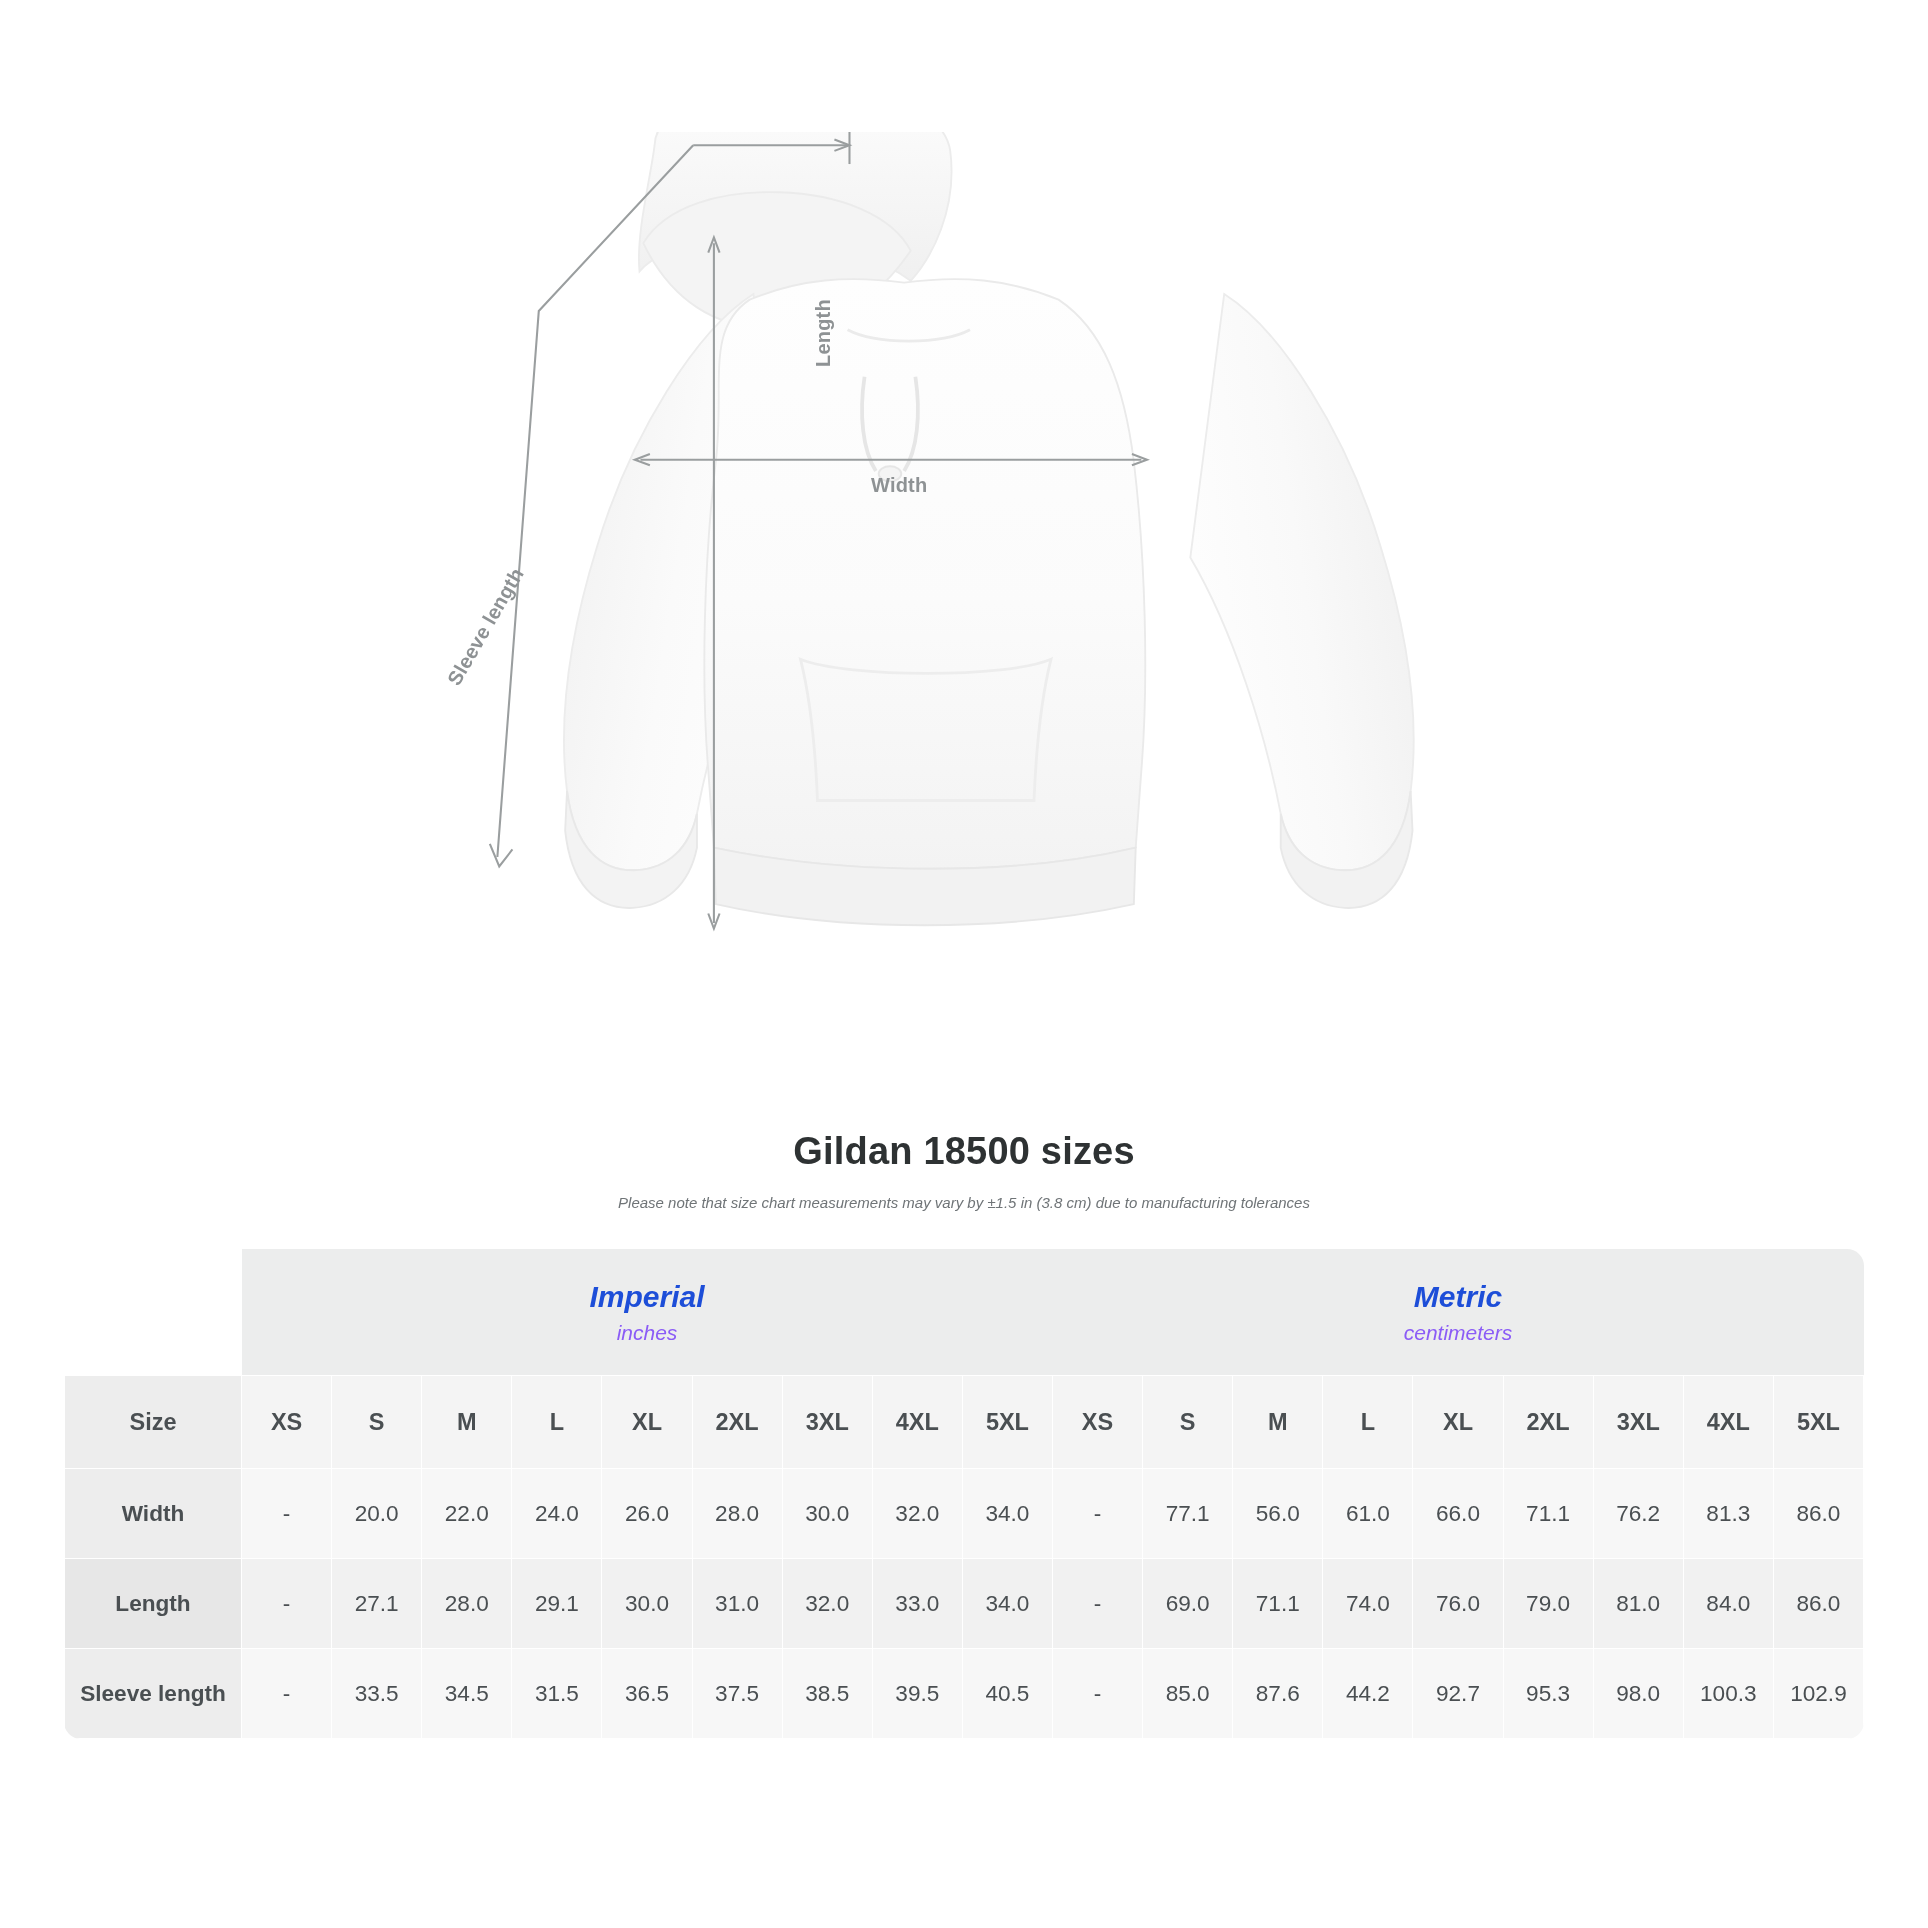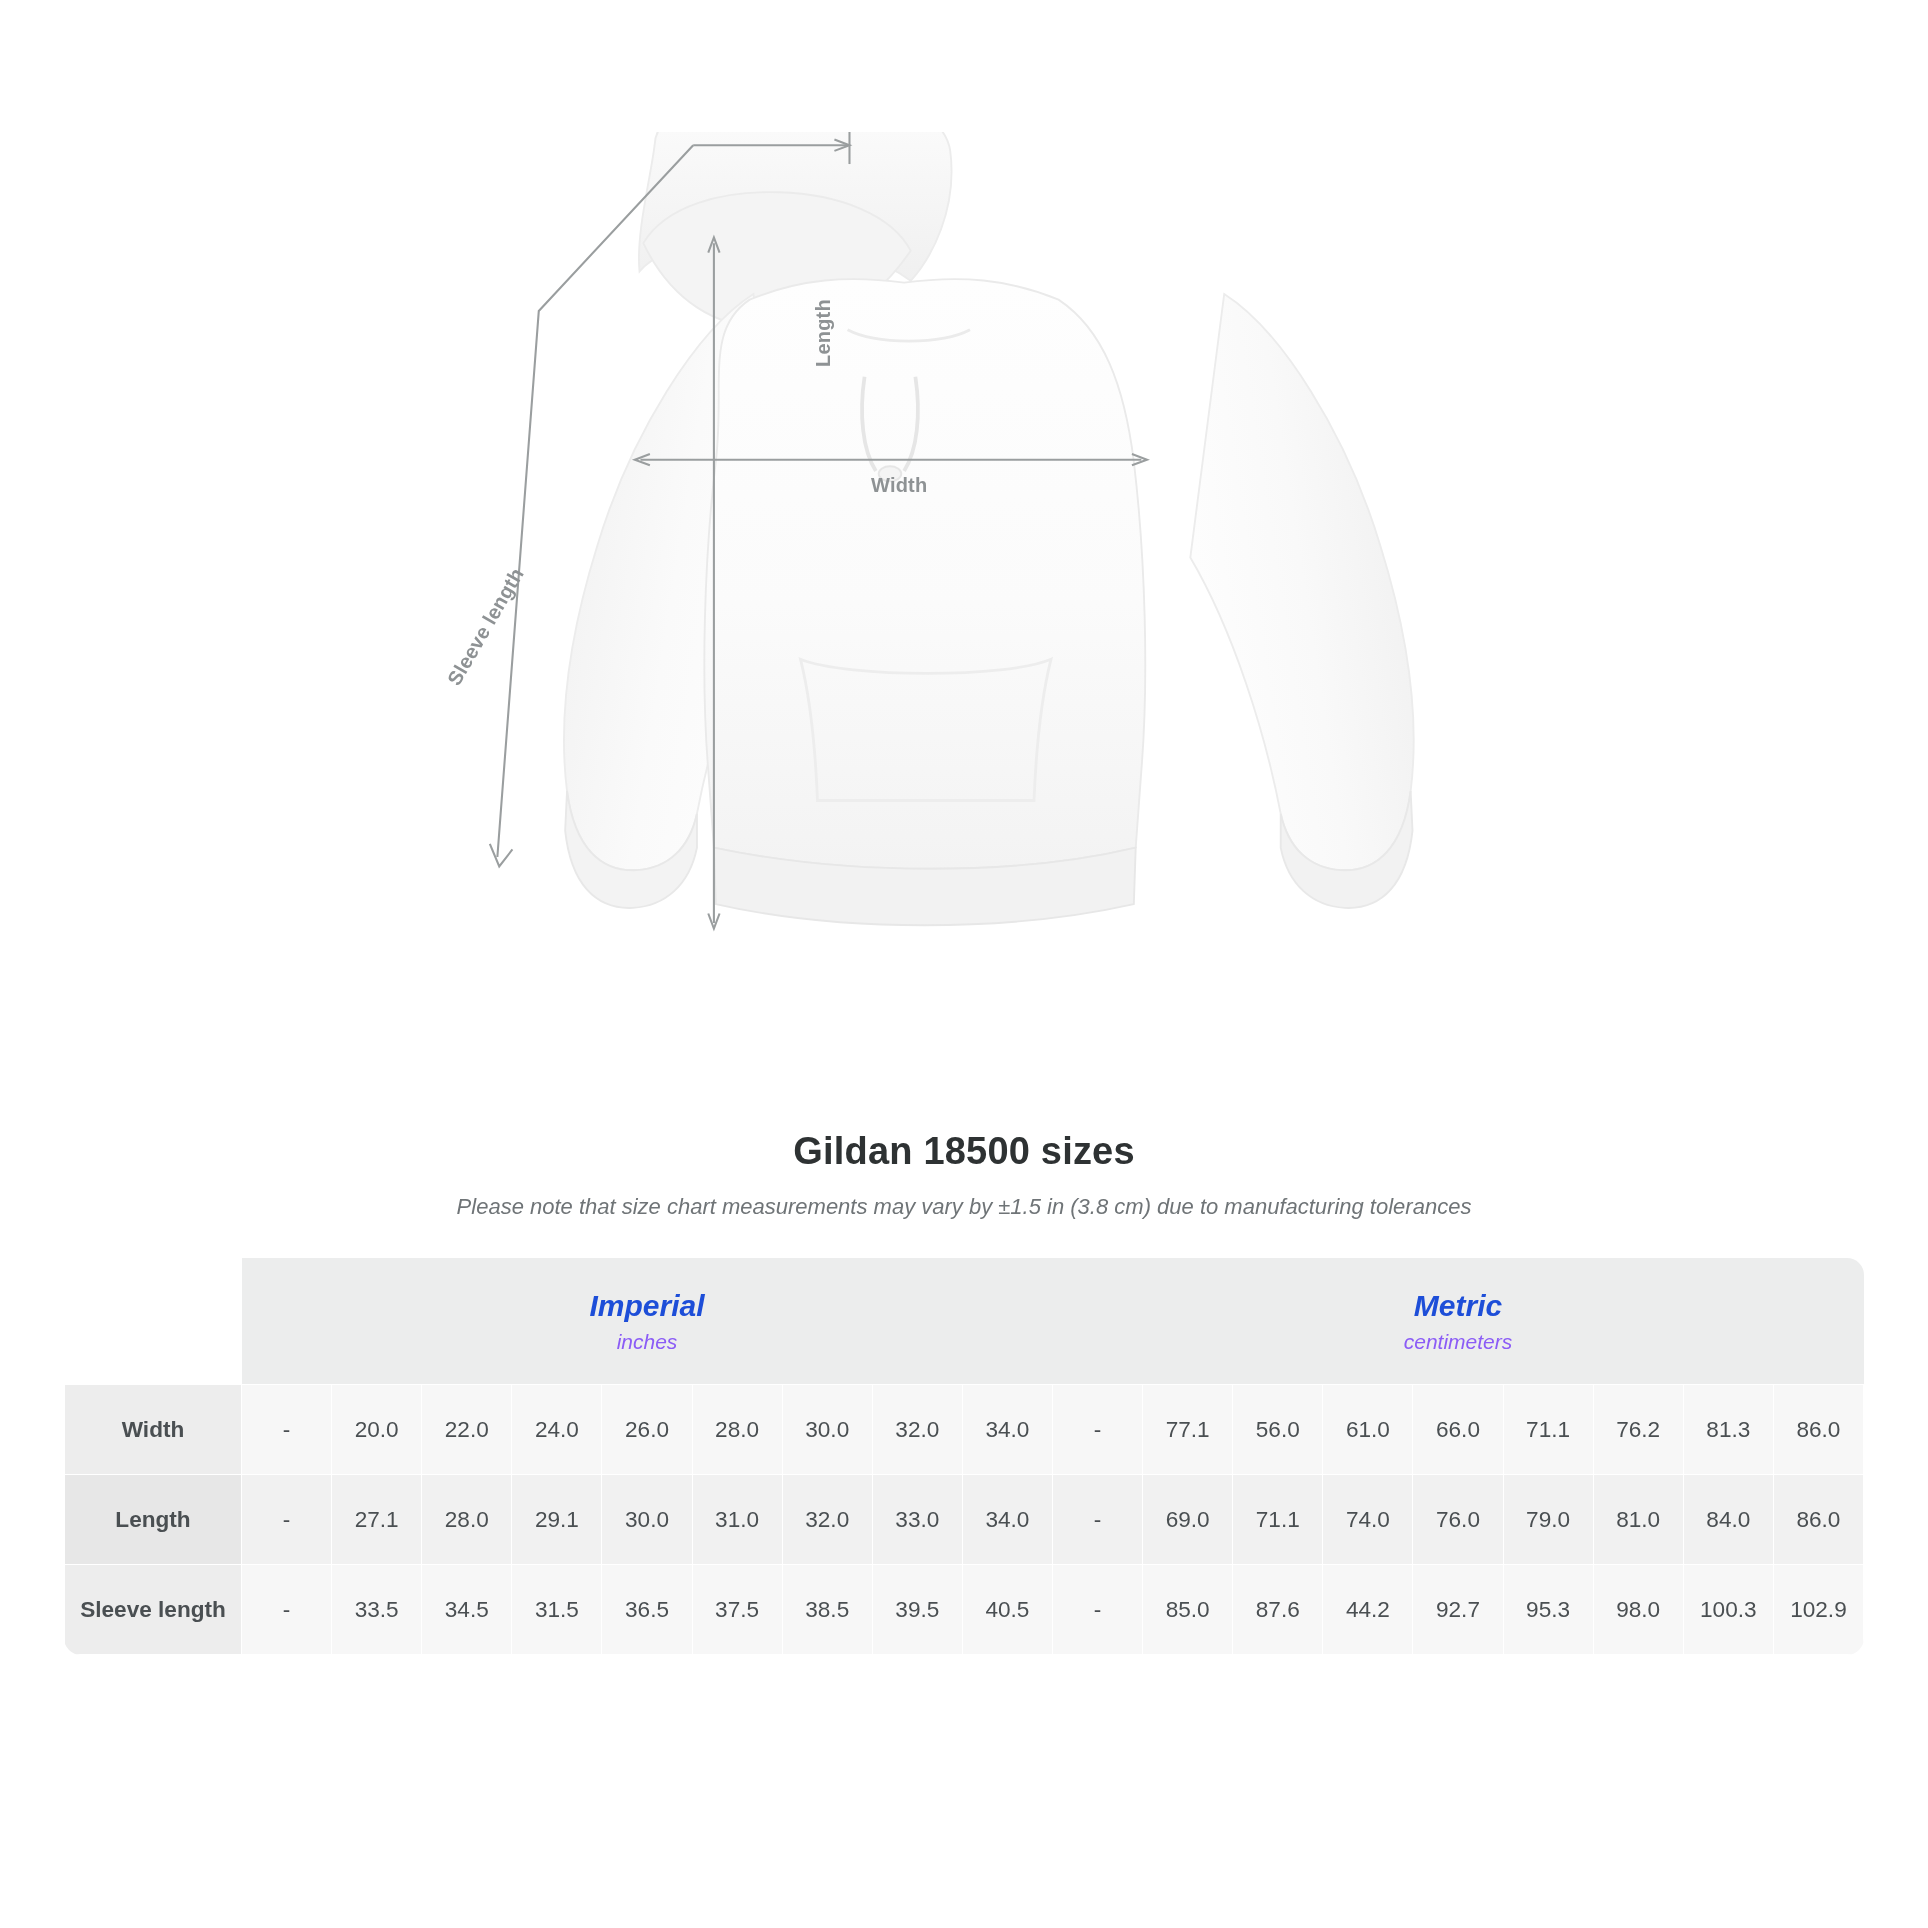--- a/index.html
+++ b/index.html
@@ -68,21 +68,21 @@
   }
   .chart-title {
     font-size: 38px;
     font-weight: bold;
     color: #2e3233;
     letter-spacing: 0.2px;
     text-align: center;
   }
   .chart-note {
     margin-top: 21px;
-    font-size: 22px;
+    font-size: 15px;
     font-style: italic;
     color: #6f7477;
   }
 
   
   .table-wrap {
     margin: 38px 64px 0 64px;
     width: 1800px;
     border-radius: 17px;
     overflow: hidden;
@@ -243,20 +243,41 @@
           <td class="corner-cell"></td>
           <td class="unit-head" colspan="9">
             <div class="unit-name">Imperial</div>
             <div class="unit-sub">inches</div>
           </td>
           <td class="unit-head" colspan="9">
             <div class="unit-name">Metric</div>
             <div class="unit-sub">centimeters</div>
           </td>
         </tr>
+        <tr class="head-row">
+          <td class="rowlabel">Size</td>
+          <td>XS</td>
+          <td>S</td>
+          <td>M</td>
+          <td>L</td>
+          <td>XL</td>
+          <td>2XL</td>
+          <td>3XL</td>
+          <td>4XL</td>
+          <td>5XL</td>
+          <td>XS</td>
+          <td>S</td>
+          <td>M</td>
+          <td>L</td>
+          <td>XL</td>
+          <td>2XL</td>
+          <td>3XL</td>
+          <td>4XL</td>
+          <td>5XL</td>
+        </tr>
 
         <tr class="data-row">
           <td class="rowlabel">Width</td>
           <td>-</td>
           <td>20.0</td>
           <td>22.0</td>
           <td>24.0</td>
           <td>26.0</td>
           <td>28.0</td>
           <td>30.0</td>

